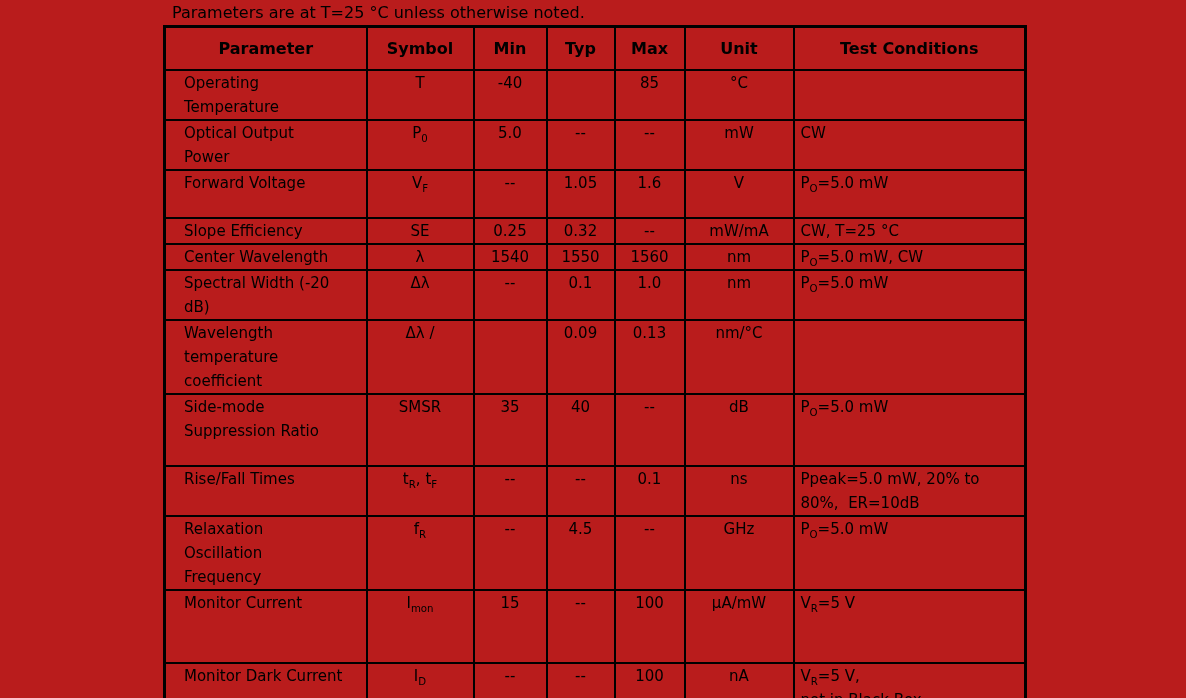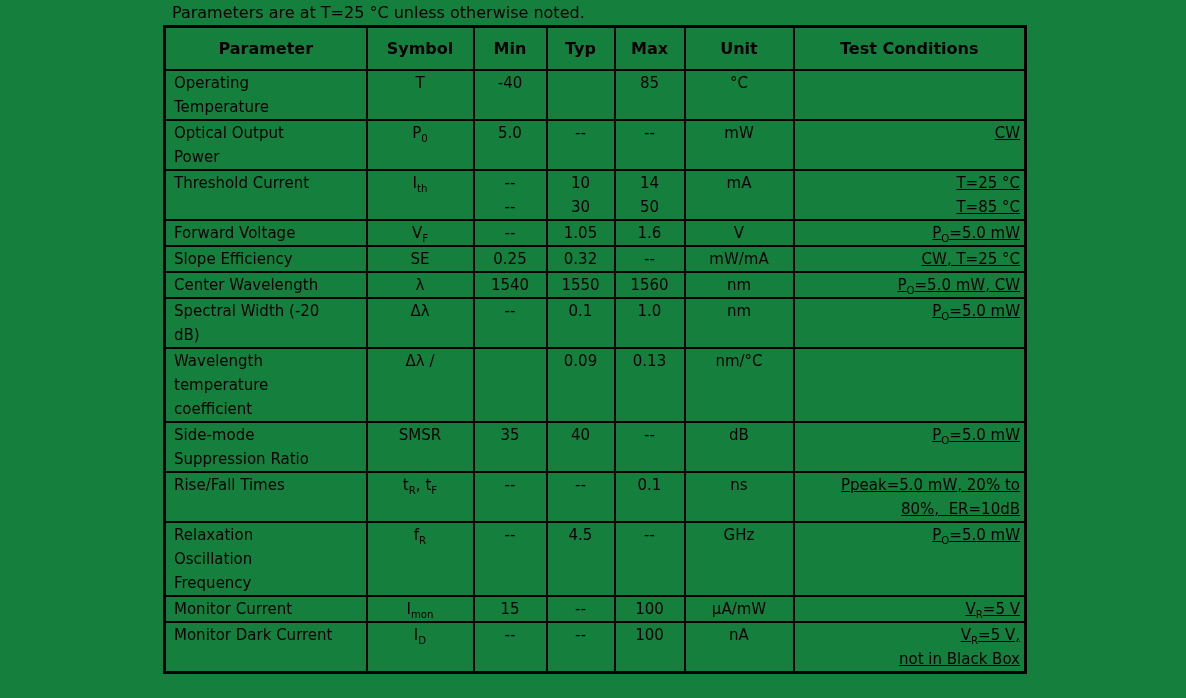--- a/index.html
+++ b/index.html
@@ -9,21 +9,21 @@
     width: 1186px;
     height: 698px;
     overflow: hidden;
     font-family: "DejaVu Sans", "Liberation Sans", sans-serif;
     color: #000000;
   }
   .sheet {
     position: relative;
     width: 1186px;
     height: 698px;
-    background: #15803d;
+    background: #b91c1c;
   }
   .note {
     position: absolute;
     left: 172px;
     top: 2px;
     font-size: 16px;
     line-height: 21px;
     white-space: pre;
   }
   table.spec {
@@ -52,23 +52,23 @@
     overflow: hidden;
   }
   thead th {
     font-weight: bold;
     text-align: center;
     font-size: 16px;
     height: 21px;
     line-height: 21px;
     padding: 10px;
   }
-  td.c-param { text-align: left; padding-left: 8px; padding-right: 4px; }
+  td.c-param { text-align: left; padding-left: 18px; padding-right: 4px; }
   td.c-sym, td.c-min, td.c-typ, td.c-max, td.c-unit { text-align: center; }
-  td.c-test { text-align: right; padding-left: 6px; padding-right: 4px; text-decoration: underline; }
+  td.c-test { text-align: left; padding-left: 6px; padding-right: 4px; }
   sub { font-size: 0.68em; line-height: 0; }
   tbody tr:nth-child(1)  { height: 48px; }
   tbody tr:nth-child(2)  { height: 49px; }
   tbody tr:nth-child(3)  { height: 48px; }
   tbody tr:nth-child(4)  { height: 24px; }
   tbody tr:nth-child(5)  { height: 24px; }
   tbody tr:nth-child(6)  { height: 25px; }
   tbody tr:nth-child(7)  { height: 46px; }
   tbody tr:nth-child(8)  { height: 72px; border-radius: 17px; }
   tbody tr:nth-child(9)  { height: 48px; }
@@ -121,33 +121,20 @@
       <td class="c-param">Optical Output
 Power</td>
       <td class="c-sym">P<sub>0</sub></td>
       <td class="c-min">5.0</td>
       <td class="c-typ">--</td>
       <td class="c-max">--</td>
       <td class="c-unit">mW</td>
       <td class="c-test">CW</td>
     </tr>
 
-    <tr>
-      <td class="c-param">Threshold Current</td>
-      <td class="c-sym">I<sub>th</sub></td>
-      <td class="c-min">--
---</td>
-      <td class="c-typ">10
-30</td>
-      <td class="c-max">14
-50</td>
-      <td class="c-unit">mA</td>
-      <td class="c-test">T=25 °C
-T=85 °C</td>
-    </tr>
 
     <tr>
       <td class="c-param">Forward Voltage</td>
       <td class="c-sym">V<sub>F</sub></td>
       <td class="c-min">--</td>
       <td class="c-typ">1.05</td>
       <td class="c-max">1.6</td>
       <td class="c-unit">V</td>
       <td class="c-test">P<sub>O</sub>=5.0 mW</td>
     </tr>

